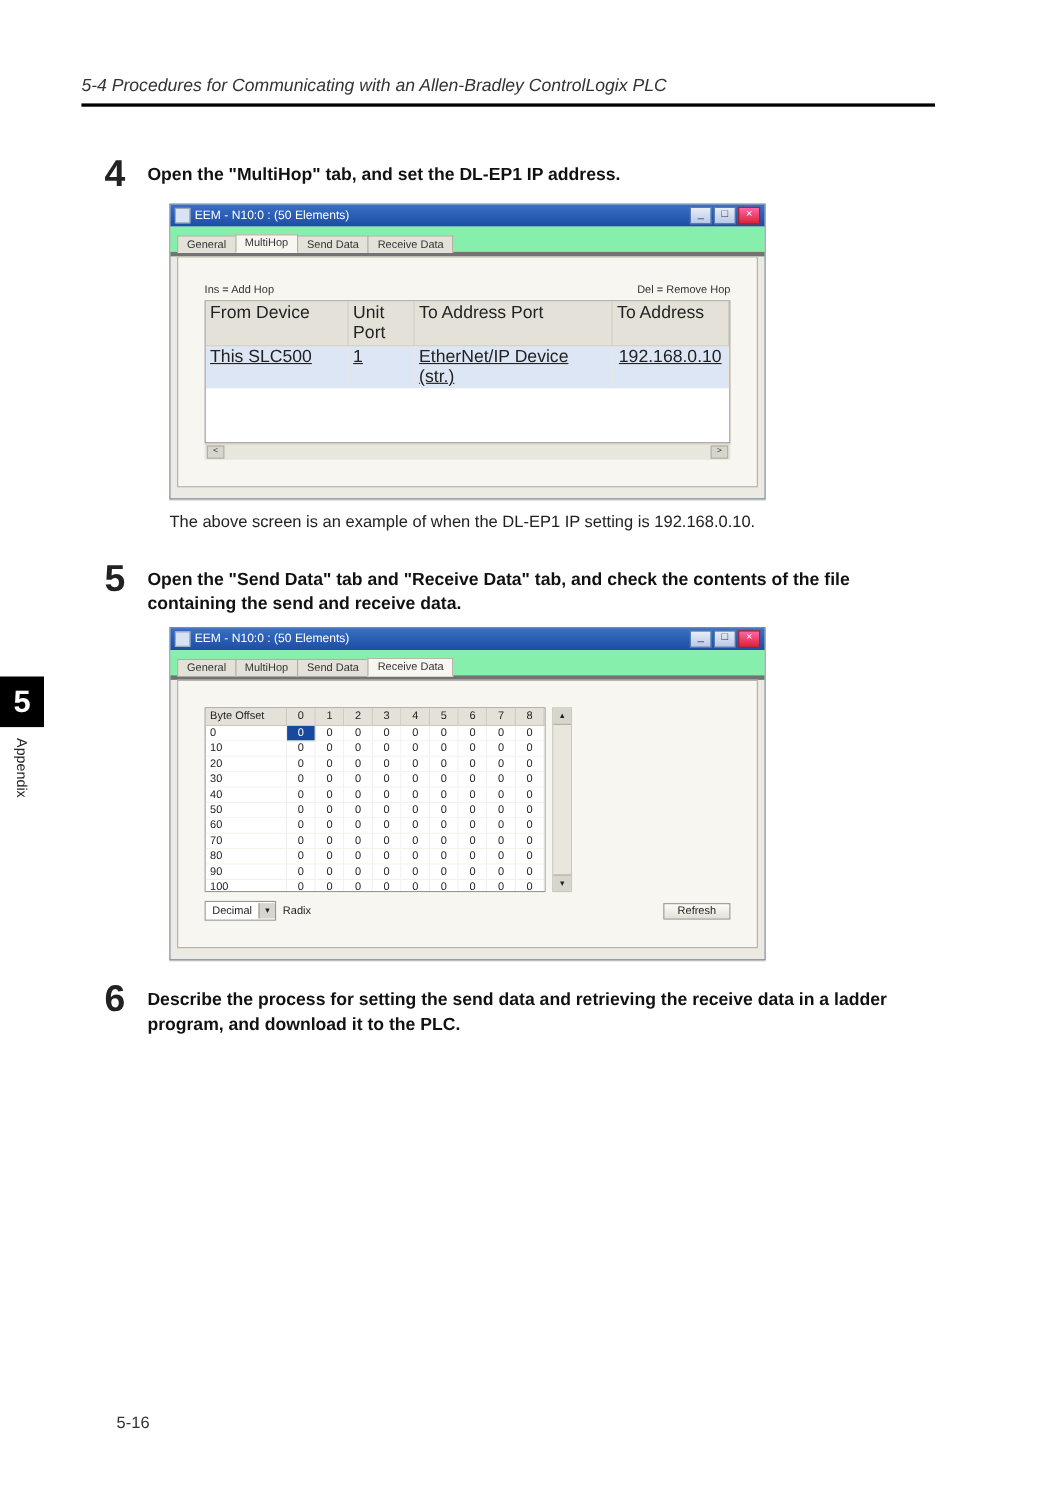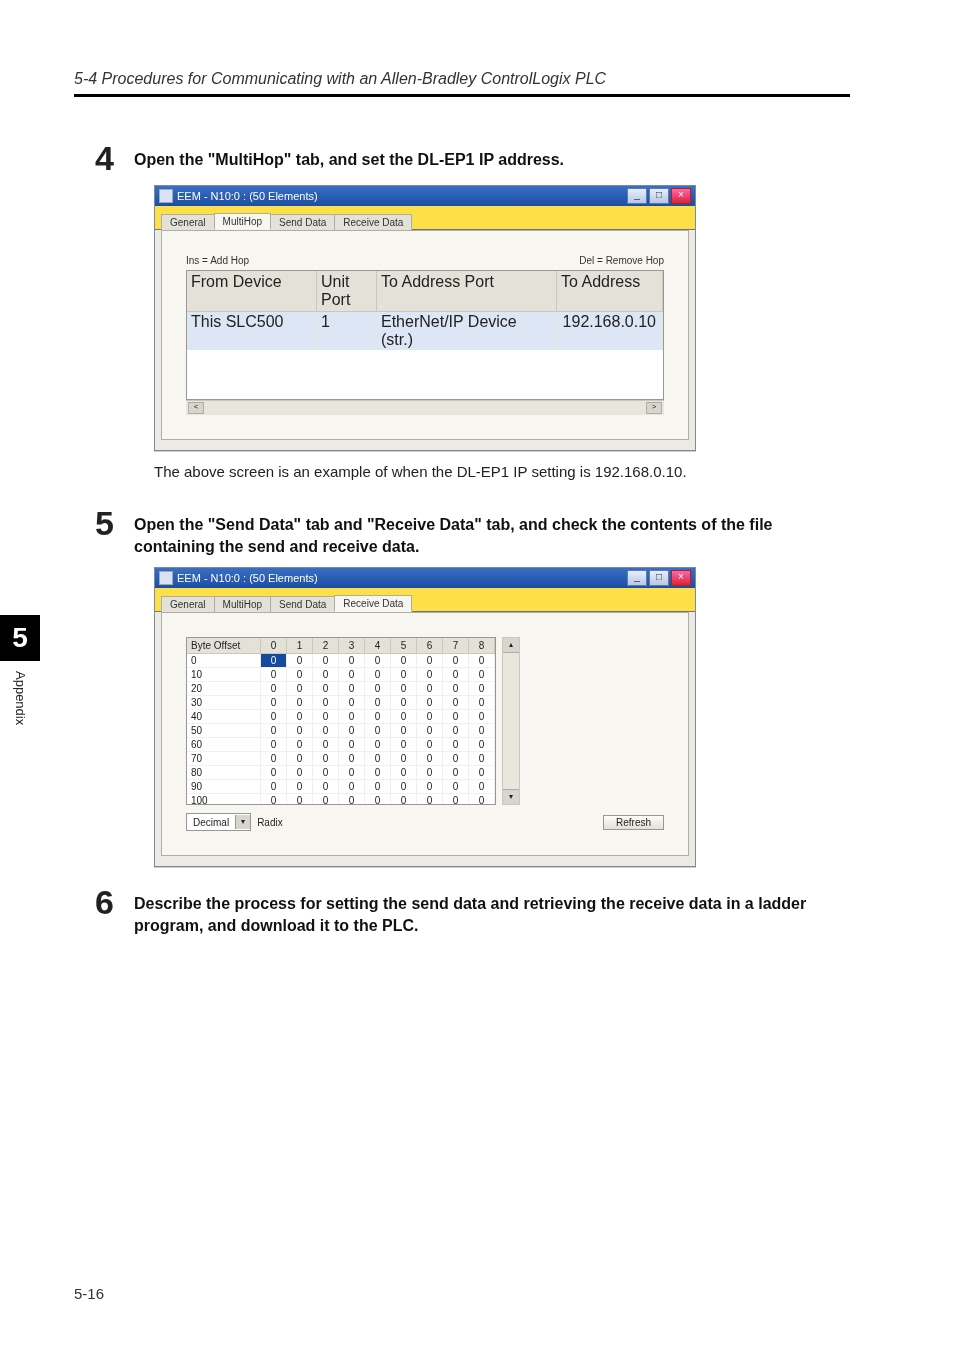--- a/index.html
+++ b/index.html
@@ -95,21 +95,21 @@
     position: absolute;
     bottom: 50px;
     left: 74px;
     right: 90px;
     display: flex;
     align-items: baseline;
     gap: 40px;
     font-size: 14px;
     color: #333;
   }
-  .footer .pagenum { font-size: 15px; }
+  .footer .pagenum { font-size: 15px; margin-left: 32px; }
   .footer .doctitle { flex: 1; text-align: center; }
 
   
   .win {
     margin-left: 80px;
     width: 540px;
     border: 1px solid #7a8aa0;
     background: #eceae2;
     font-size: 10px;
     margin-bottom: 0;
@@ -142,22 +142,22 @@
   .win-btn.close {
     background: linear-gradient(#f6a, #d23);
     color: #fff;
     border-color: #a22;
   }
   .tabstrip {
     display: flex;
     align-items: flex-end;
     gap: 0;
     padding: 6px 6px 0 6px;
-    background: #fde047;
-    border-bottom: 1px solid #737373;
+    background: #86efac;
+    border-bottom: 4px solid #737373;
     font-size: 10px;
   }
   .tab {
     padding: 2px 8px;
     border: 1px solid #b0aea4;
     border-bottom: none;
     background: #e4e2d8;
     margin-right: -1px;
     color: #333;
     position: relative;
@@ -199,20 +199,21 @@
   .mh-head > div {
     background: #e4e2d8;
     border-right: 1px solid #cac8be;
     border-bottom: 1px solid #cac8be;
     padding: 2px 4px;
   }
   .mh-row > div {
     border-right: 1px solid #e8e6dc;
     padding: 1px 4px;
     background: #fff;
+    text-decoration: underline;
   }
   .mh-row.sel > div { background: #dce6f4; }
   .mh-row > div:last-child { text-align: right; padding-right: 6px; }
   .mh-scroll {
     height: 14px;
     background: #e9e7dd;
     border-top: 1px solid #cac8be;
     display: flex;
     align-items: center;
     justify-content: space-between;

